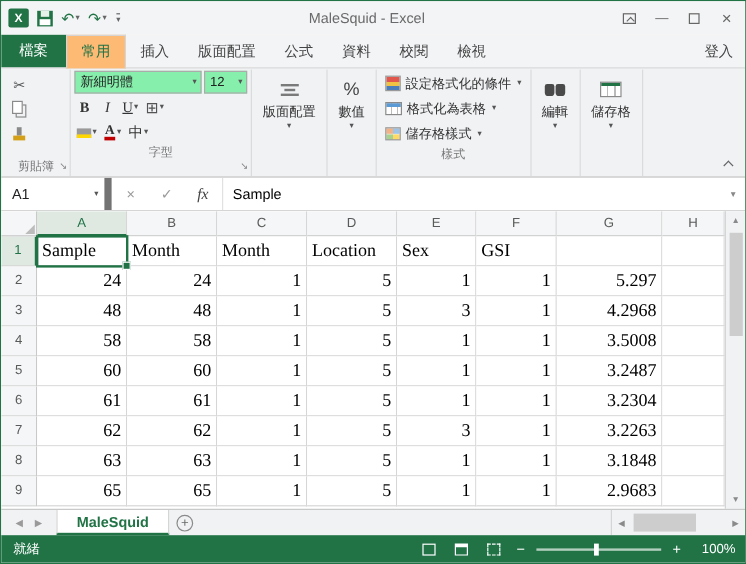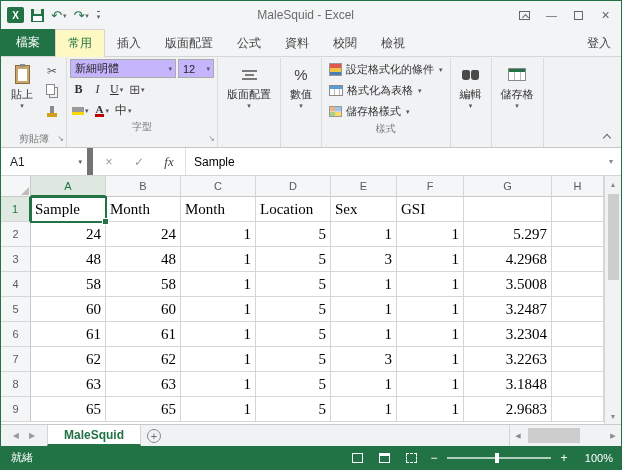--- a/index.html
+++ b/index.html
@@ -21,21 +21,21 @@
   .win-btn { width:27px; height:22px; display:flex; align-items:center; justify-content:center; color:#666; font-size:11px; }
   .rdo-glyph { width:11px; height:9px; border:1px solid #666; position:relative; display:inline-block; }
   .rdo-glyph::after { content:""; position:absolute; left:3px; top:3px; width:4px; height:4px; border-left:1px solid #666; border-top:1px solid #666; transform:rotate(45deg); }
   .restore-glyph { width:9px; height:9px; border:1px solid #666; display:inline-block; }
   .close-glyph { font-size:14px; }
 
   
   .tabs-row { height:27px; background:#f3f4f6; display:flex; align-items:flex-end; position:relative; z-index:2; flex:0 0 auto; }
   .file-tab { background:#217346; color:#fff; height:27px; padding:0 15px; display:flex; align-items:center; font-size:12px; }
   .rtab { height:26px; padding:0 12px; display:flex; align-items:center; color:#444; font-size:12px; }
-  .rtab.active { height:28px; margin-bottom:-1px; background:#fef9c3; border:1px solid #d5d5d5; border-bottom:none; color:#217346; }
+  .rtab.active { height:28px; margin-bottom:-1px; background:#fdba74; border:1px solid #d5d5d5; border-bottom:none; color:#217346; }
   .tabs-spacer { flex:1; }
   .signin { padding:0 10px; color:#444; font-size:12px; height:26px; display:flex; align-items:center; }
 
   
   .ribbon { height:92px; background:#f1f2f4; border-top:1px solid #d5d5d5; border-bottom:1px solid #c6c6c6; display:flex; padding:1px 0 0 1px; position:relative; z-index:1; flex:0 0 auto; }
   .rgroup { display:flex; flex-direction:column; border-right:1px solid #dadbdd; padding:1px 3px 0 3px; position:relative; flex:0 0 auto; }
   .rgroup-content { display:flex; flex:1; align-items:flex-start; gap:2px; }
   .rgroup-label { height:15px; font-size:10px; color:#777; display:flex; align-items:center; justify-content:center; padding:0 10px 2px; }
   .launcher { position:absolute; right:2px; bottom:4px; font-size:8px; color:#888; line-height:1; }
   .bigbtn { display:flex; flex-direction:column; align-items:center; padding:4px 6px 2px; gap:2px; font-size:11px; color:#333; }
@@ -45,21 +45,21 @@
   .clipboard-glyph { width:15px; height:19px; background:#c9a66b; border:1px solid #8a6d3b; position:relative; }
   .clipboard-glyph::before { content:""; position:absolute; left:2px; top:3px; width:9px; height:12px; background:#fff; }
   .clipboard-glyph::after { content:""; position:absolute; left:4px; top:-2px; width:5px; height:3px; background:#8a8a8a; }
   .smallcol { display:flex; flex-direction:column; gap:2px; padding-top:3px; }
   .sbtn { width:22px; height:18px; display:flex; align-items:center; justify-content:center; color:#555; font-size:12px; }
   .copy-glyph { width:9px; height:11px; border:1px solid #8a8a8a; background:#fff; box-shadow:3px 3px 0 -1px #f1f2f4, 3px 3px 0 0 #8a8a8a; margin-right:3px; margin-bottom:3px; display:inline-block; }
   .painter-glyph { width:4px; height:7px; background:#8a8a8a; position:relative; display:inline-block; margin-bottom:4px; }
   .painter-glyph::after { content:""; position:absolute; top:7px; left:-3px; width:10px; height:4px; background:#d4a017; }
   .font-rows { display:flex; flex-direction:column; gap:2px; }
   .font-row { display:flex; align-items:center; gap:2px; }
-  .combo { background:#c4b5fd; border:1px solid #ababab; height:19px; display:flex; align-items:center; font-size:11px; padding:0 3px 0 4px; color:#222; white-space:nowrap; }
+  .combo { background:#86efac; border:1px solid #ababab; height:19px; display:flex; align-items:center; font-size:11px; padding:0 3px 0 4px; color:#222; white-space:nowrap; }
   .combo .drop { margin-left:auto; padding-left:3px; }
   .font-name-combo { width:106px; }
   .font-size-combo { width:36px; }
   .fbtn2 { height:19px; min-width:17px; padding:0 2px; display:flex; align-items:center; justify-content:center; color:#333; font-size:12px; gap:1px; }
   .bold-l { font-weight:bold; font-family:"Liberation Serif",serif; }
   .italic-l { font-style:italic; font-family:"Liberation Serif",serif; }
   .under-l { text-decoration:underline; font-family:"Liberation Serif",serif; }
   .bgrid { font-size:13px; color:#555; }
   .fill-glyph { width:12px; height:8px; background:#9a9a9a; border-bottom:3px solid #ffd700; display:inline-block; }
   .fontcolor-glyph { font-weight:bold; font-size:11px; line-height:10px; border-bottom:3px solid #c00000; padding:0 1px; font-family:"Liberation Serif",serif; }
@@ -181,27 +181,20 @@
     <div class="rtab">校閱</div>
     <div class="rtab">檢視</div>
     <div class="tabs-spacer"></div>
     <div class="signin">登入</div>
   </div>
 
   <div class="ribbon">
 
     <div class="rgroup">
       <div class="rgroup-content">
-        <div class="bigbtn">
-          <div class="bicon">
-              <span class="clipboard-glyph"></span>
-            </div>
-          <span class="blabel">貼上</span>
-          <span class="drop">▾</span>
-        </div>
         <div class="smallcol">
           <div class="sbtn">
               <span>✂</span>
             </div>
           <div class="sbtn">
               <span class="copy-glyph"></span>
             </div>
           <div class="sbtn">
               <span class="painter-glyph"></span>
             </div>

